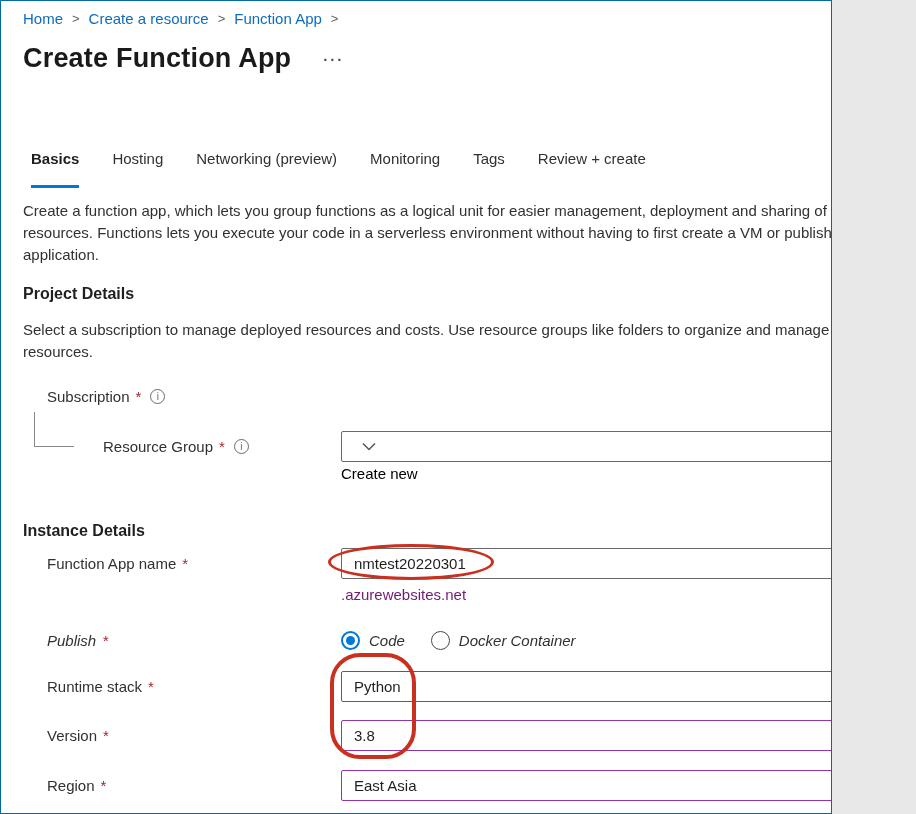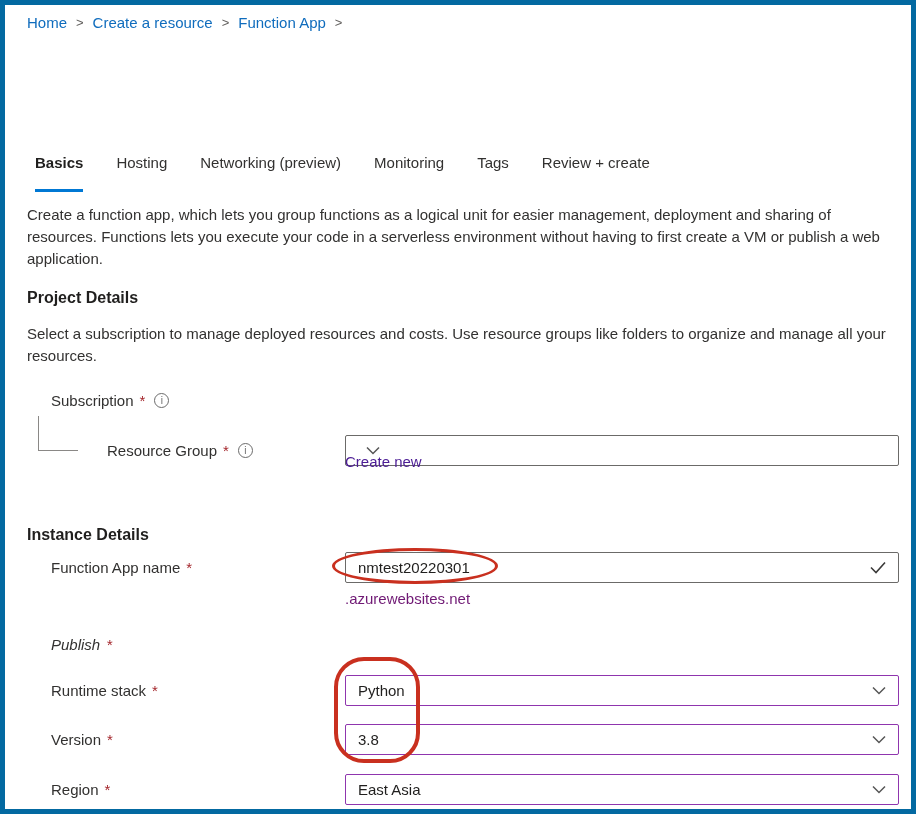--- a/index.html
+++ b/index.html
@@ -3,23 +3,23 @@
 <meta charset="utf-8">
 <style>
   * { margin:0; padding:0; box-sizing:border-box; }
   body {
     background:#e8e8e8;
     font-family:"Liberation Sans", sans-serif;
     color:#323130;
   }
   .screen {
     position:relative;
-    width:916px; height:814px;
+    width:832px; height:814px;
     background:#ffffff;
-    border:5px solid #0369a1;
+    border:1px solid #0369a1;
     overflow:hidden;
   }
   
   .breadcrumb {
     position:absolute; top:9px; left:22px;
     font-size:15px; display:flex; align-items:center; gap:9px;
   }
   .breadcrumb a { color:#0f6cbd; text-decoration:none; cursor:pointer; }
   .breadcrumb .sep { color:#605e5c; font-size:13px; }
   
@@ -60,22 +60,22 @@
   .dropdown.purple { border:1.5px solid #8f35ae; }
   .chev-icon, .check-icon { display:inline-flex; flex:none; margin-left:8px; }
   
   .connector {
     position:absolute; left:33px; top:411px; width:40px; height:35px;
     border-left:1px solid #8a8886; border-bottom:1px solid #8a8886;
   }
   .row-subscription { top:380px; }
   .row-resource-group { top:430px; }
   .create-new-link {
-    position:absolute; top:448px; left:340px;
-    font-size:15px; color:#4c1d95; text-decoration:none; cursor:pointer;
+    position:absolute; top:464px; left:340px;
+    font-size:15px; color:#000000; text-decoration:none; cursor:pointer;
   }
   .row-name { top:547px; }
   .name-suffix {
     position:absolute; top:585px; left:340px; width:554px;
     font-size:15px; color:#701a75;
   }
   .row-publish { top:624px;font-style:italic; }
   .radio-group { display:flex; align-items:center; gap:26px; height:31px; }
   .radio-option { display:flex; align-items:center; gap:9px; font-size:15px; color:#323130; cursor:pointer; }
   .radio-circle {
@@ -107,20 +107,24 @@
 
   <nav class="breadcrumb">
     <a>Home</a>
     <span class="sep">&gt;</span>
     <a>Create a resource</a>
     <span class="sep">&gt;</span>
     <a>Function App</a>
     <span class="sep">&gt;</span>
   </nav>
 
+  <div class="title-row">
+    <h1>Create Function App</h1>
+    <span class="more-btn">···</span>
+  </div>
 
   <div class="tabs">
     <div class="tab active">Basics</div>
     <div class="tab">Hosting</div>
     <div class="tab">Networking (preview)</div>
     <div class="tab">Monitoring</div>
     <div class="tab">Tags</div>
     <div class="tab">Review + create</div>
   </div>
 
@@ -177,20 +181,32 @@
     </div>
   </div>
 
   <div class="name-suffix">.azurewebsites.net</div>
 
   <div class="form-row row-publish">
     <div class="row-label">
       <span>Publish</span>
       <span class="req">*</span>
     </div>
+    <div class="row-control">
+      <div class="radio-group">
+        <label class="radio-option">
+          <span class="radio-circle selected"></span>
+          <span>Code</span>
+        </label>
+        <label class="radio-option">
+          <span class="radio-circle"></span>
+          <span>Docker Container</span>
+        </label>
+      </div>
+    </div>
   </div>
 
   <div class="form-row row-runtime">
     <div class="row-label">
       <span>Runtime stack</span>
       <span class="req">*</span>
     </div>
     <div class="row-control">
       <div class="dropdown purple">
         <span>Python</span>

